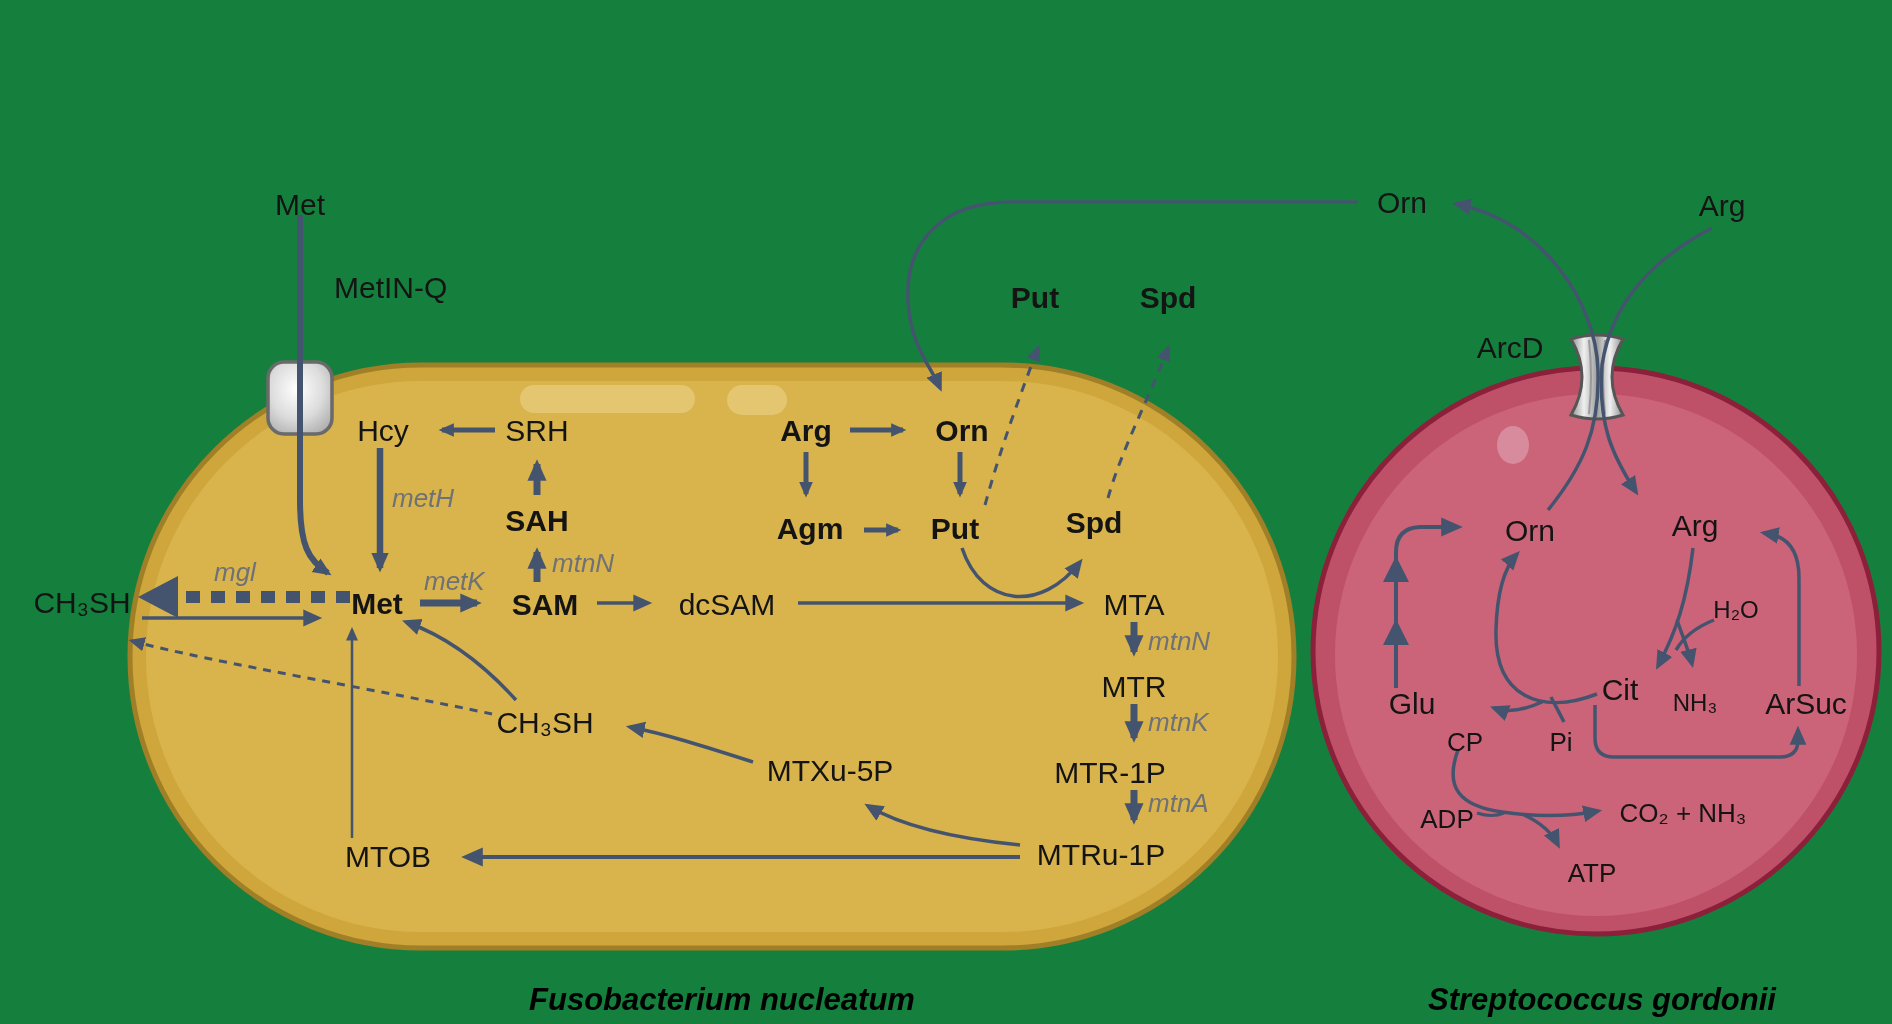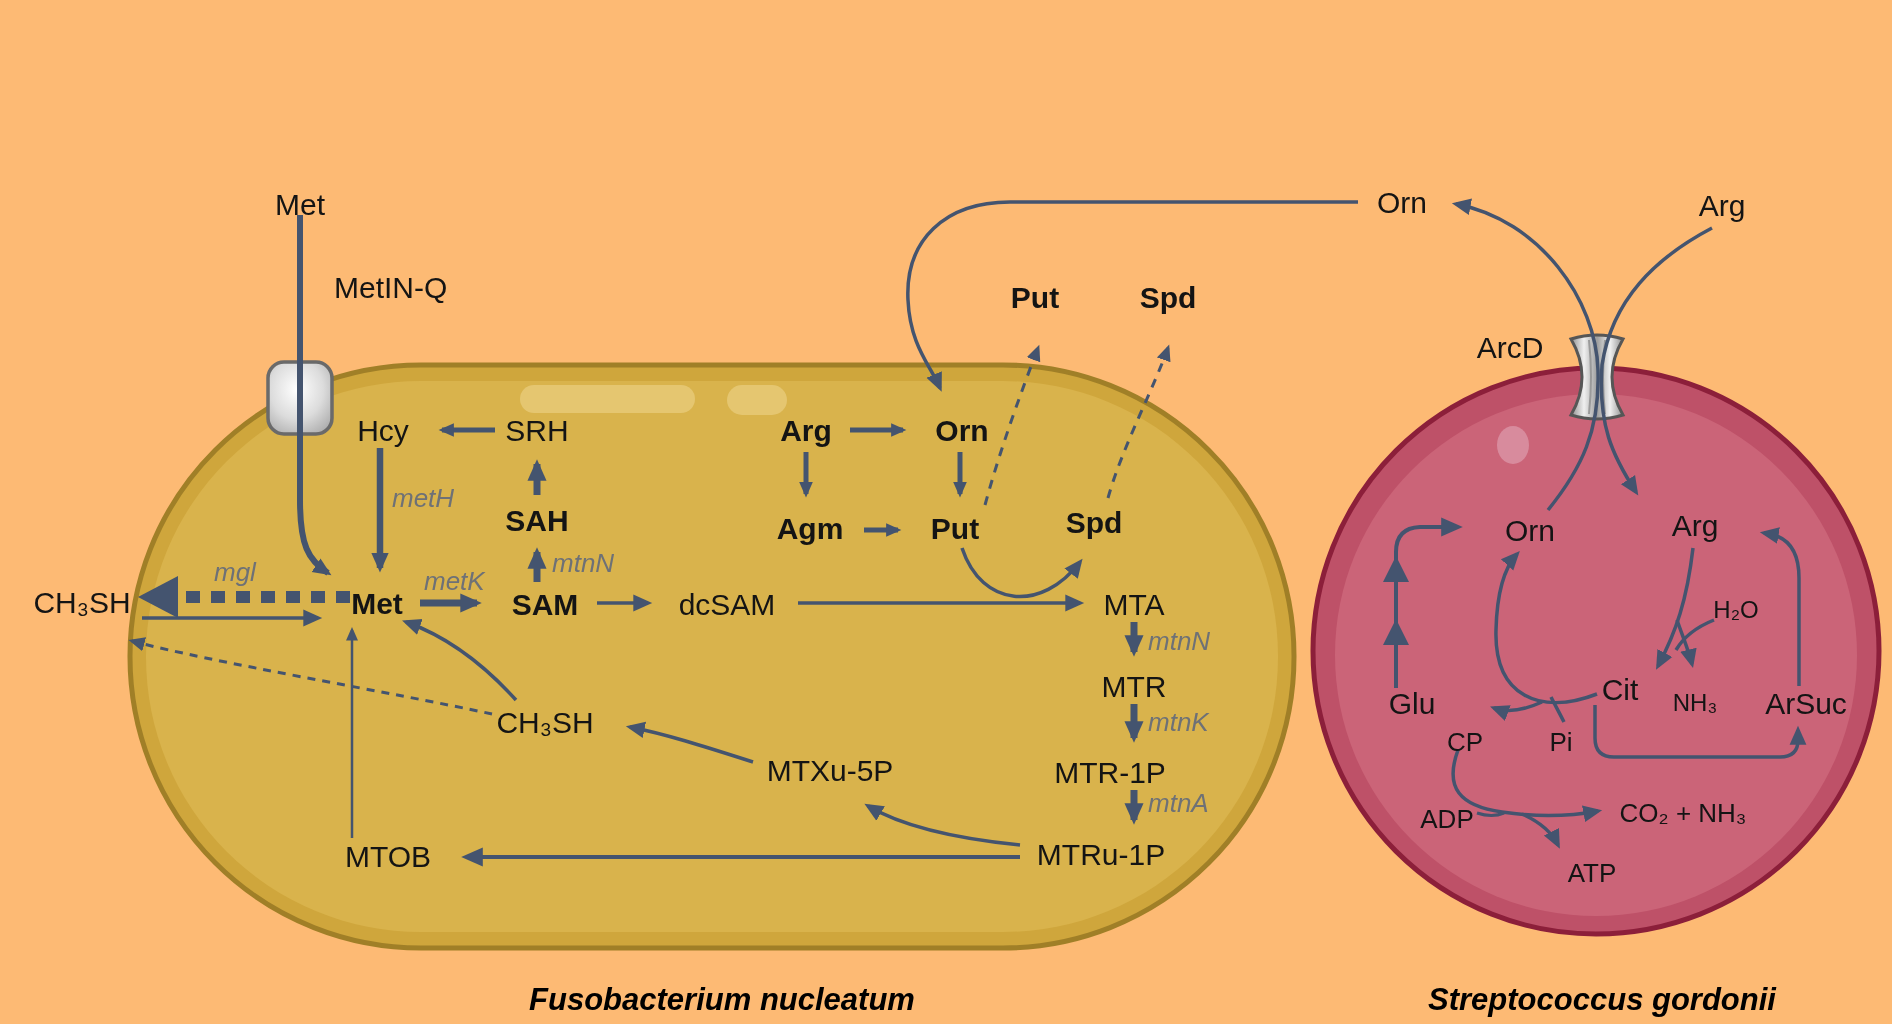--- a/index.html
+++ b/index.html
@@ -1,16 +1,16 @@
 <!DOCTYPE html>
 <html><head>
 <meta charset="utf-8">
 <style>
   html,body{margin:0;padding:0;background:#ffffff;}
-  .stage{width:1892px;height:1024px;position:relative;background:#fdba74;overflow:hidden;}
+  .stage{width:1892px;height:1024px;position:relative;background:#15803d;overflow:hidden;}
   svg{display:block;}
   .lbl{font-family:"Liberation Sans",sans-serif;font-size:30px;fill:#141414;}
   .bold{font-weight:bold;}
   .enz{font-family:"Liberation Sans",sans-serif;font-style:italic;font-size:26px;fill:#6E7176;}
   .small{font-size:24px;}
   .mid{font-size:26px;}
   .cap{font-family:"Liberation Sans",sans-serif;font-weight:bold;font-style:italic;font-size:31px;fill:#000;}
   .arrow{stroke:#44546F;fill:none;}
 </style>
 </head>

